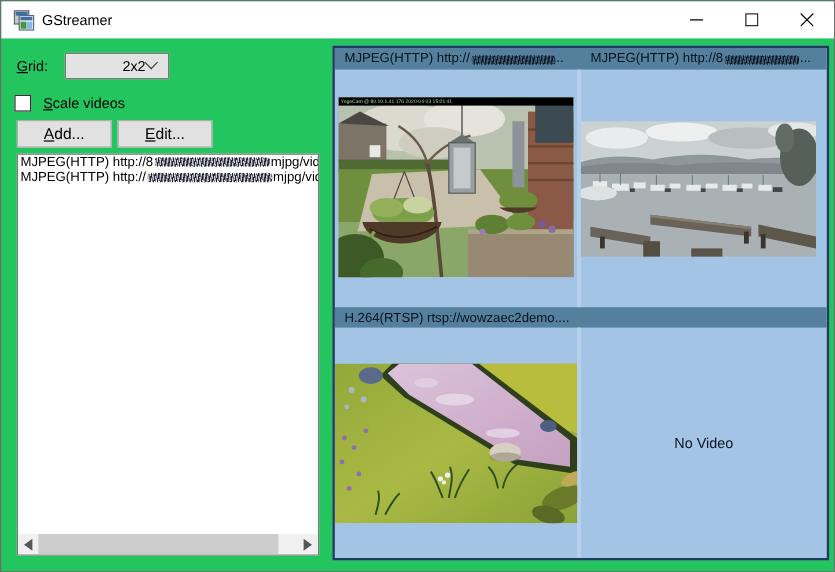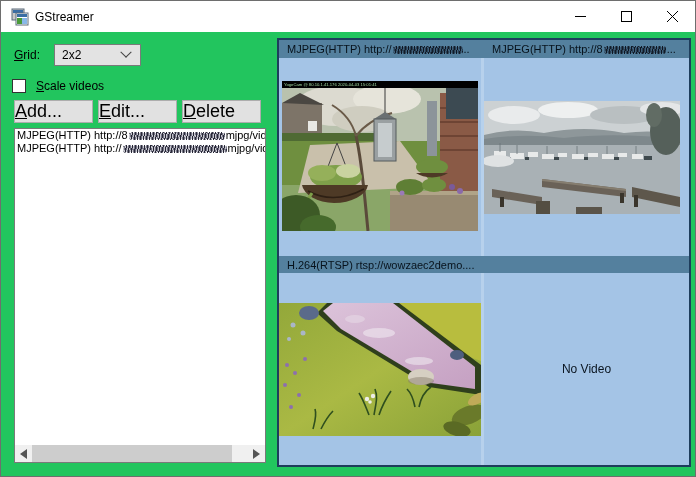--- a/index.html
+++ b/index.html
@@ -25,37 +25,37 @@
   
   .grid-label {
     position:absolute; left:13px; top:47px; font-size:12px; color:#000;
   }
   .mn { display:inline-block; }
   .mn::first-letter { text-decoration:underline; }
 
   .combo {
     position:absolute; left:53px; top:43px; width:87px; height:22px;
     background:#e3e3e3; border:1px solid #7a7a7a;
-    display:flex; align-items:center; font-size:12px; color:#000;
+    display:flex; align-items:center; font-size:12px; color:#000;padding-left:40px;
   }
   .combo-value { margin-left:7px; flex:1; }
   .combo-chevron {
     width:8px; height:8px; margin-right:10px;
     border-right:1.5px solid #444; border-bottom:1.5px solid #444;
     transform:rotate(45deg) translate(-2px,-2px);
   }
 
   .checkbox-row { position:absolute; left:11px; top:78px; display:flex; align-items:center; }
   .checkbox-box { width:14px; height:14px; background:#fff; border:1px solid #333; }
   .checkbox-label { font-size:12px; margin-left:10px; color:#000; }
 
   .btn {
     position:absolute; top:99px; width:79px; height:23px;
     background:#e1e1e1; border:1px solid #adadad;
-    font-size:18px; color:#000; line-height:21px;
+    font-size:13px; color:#000; text-align:center; line-height:21px;
   }
   .btn-add { left:13px; } .btn-edit { left:97px; } .btn-del { left:181px; }
 
   
   .listbox {
     position:absolute; left:13px; top:127px; width:252px; height:335px;
     background:#fff; border:1px solid #7a7a7a; overflow:hidden;
   }
   .list-item {
     height:13px; line-height:13px; font-size:11px; color:#000;
@@ -162,21 +162,20 @@
     <span class="combo-chevron"></span>
   </div>
 
   <div class="checkbox-row">
     <span class="checkbox-box"></span>
     <span class="checkbox-label mn">Scale videos</span>
   </div>
 
   <div class="btn btn-add mn">Add...</div>
   <div class="btn btn-edit mn">Edit...</div>
-  <div class="btn btn-del mn">Delete</div>
 
   <div class="listbox">
     <div class="list-item"><span>MJPEG(HTTP) http://8</span><span class="redact"></span><span>mjpg/vide</span></div>
     <div class="list-item"><span>MJPEG(HTTP) http://</span><span class="redact w2"></span><span>mjpg/video</span></div>
 
     <div class="hscroll">
       <div class="hs-arrow">
           <span class="tri-left"></span>
         </div>
       <div class="hs-thumb"></div>

